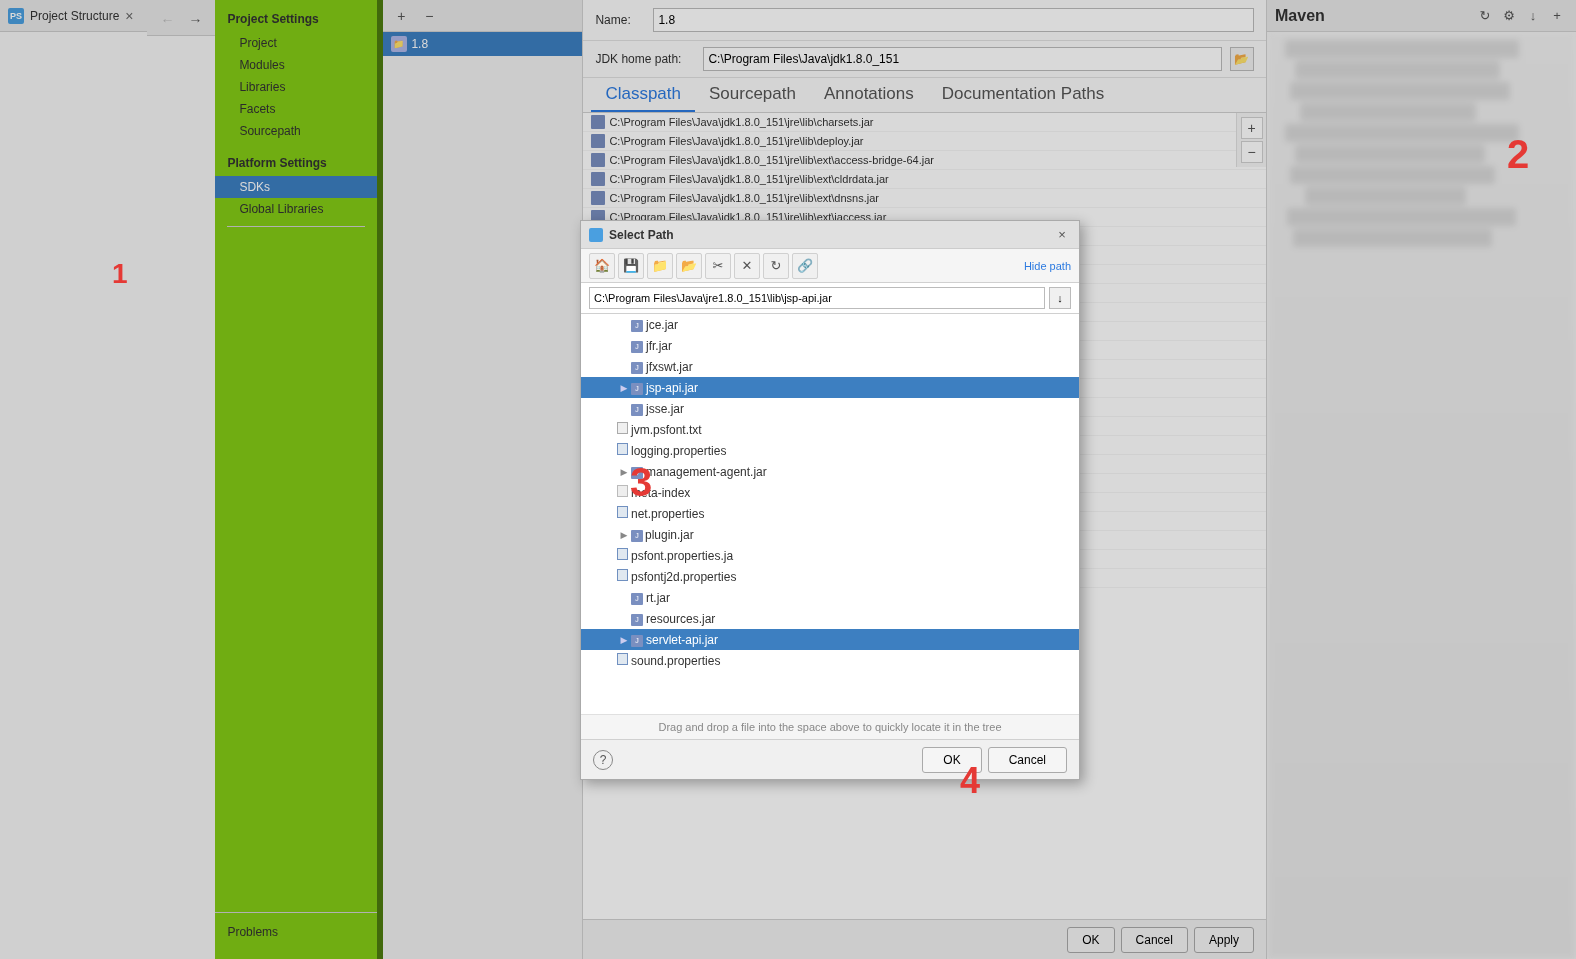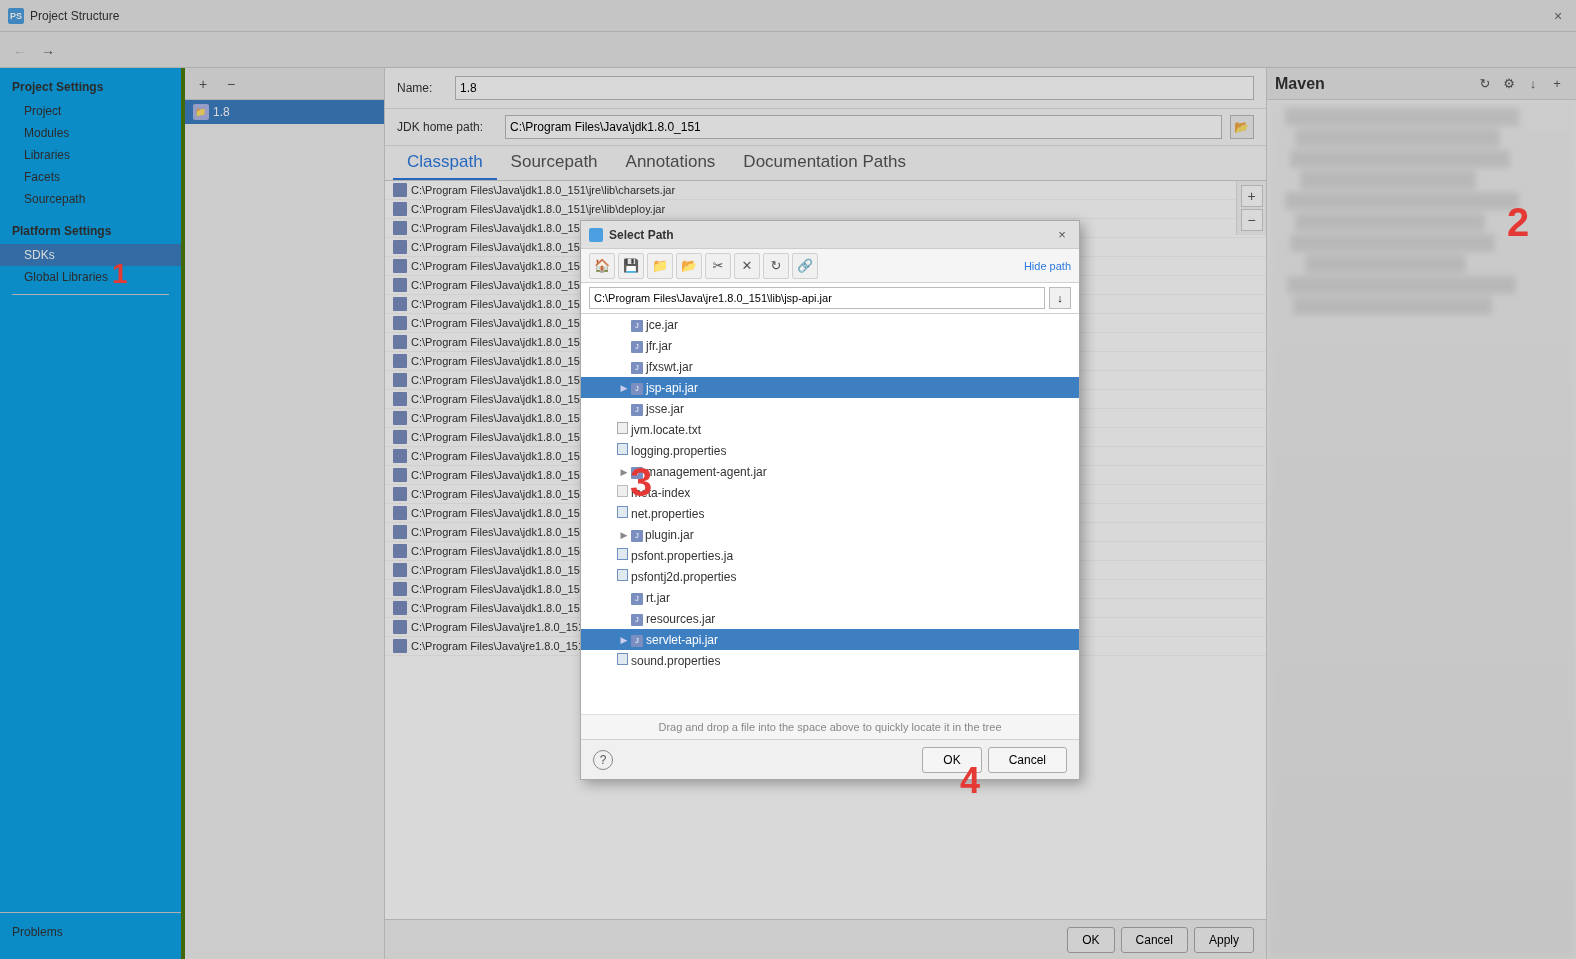--- a/index.html
+++ b/index.html
@@ -3,21 +3,21 @@
   <meta charset="utf-8">
   <style>
     * { box-sizing: border-box; margin: 0; padding: 0; }
     body { font-family: 'Segoe UI', Arial, sans-serif; font-size: 12px; background: #f0f0f0; overflow: hidden; width: 1576px; height: 959px; }
 
     .app-window {
       width: 1576px;
       height: 959px;
       background: #f5f5f5;
       display: flex;
-      flex-direction: column;
+      flex-direction: row;
       position: relative;
     }
 
     .title-bar {
       height: 32px;
       background: #e8e8e8;
       display: flex;
       align-items: center;
       padding: 0 8px;
       border-bottom: 1px solid #ccc;
@@ -85,23 +85,23 @@
     .nav-btn.disabled { color: #bbb; cursor: default; }
 
     .content-area {
       display: flex;
       flex: 1;
       overflow: hidden;
     }
 
     
     .sidebar {
-      width: 185px;
-      background: #0ea5e9;
-      border-right: 4px solid #4d7c0f;
+      width: 168px;
+      background: #84cc16;
+      border-right: 6px solid #4d7c0f;
       padding: 8px 0;
       display: flex;
       flex-direction: column;
       flex-shrink: 0;
     }
 
     .sidebar-section-title {
       font-size: 12px;
       font-weight: bold;
       color: #333;
@@ -909,21 +909,21 @@
           <div class="tree-item">
             <span class="indent" style="display: inline-block; width: 28px;"></span>
             <span class="tree-arrow"></span>
             <span><span style="display:inline-block;width:12px;height:12px;background:#7a8fc0;border-radius:1px;font-size:7px;color:white;text-align:center;line-height:12px;">J</span></span>
             <span style="margin-left: 3px;"> jsse.jar</span>
           </div>
           <div class="tree-item">
             <span class="indent" style="display: inline-block; width: 14px;"></span>
             <span class="tree-arrow"></span>
             <span><span style="display:inline-block;width:11px;height:12px;background:#f0f0f0;border:1px solid #aaa;font-size:6px;color:#555;"></span></span>
-            <span style="margin-left: 3px;"> jvm.locate.txt</span>
+            <span style="margin-left: 3px;"> jvm.psfont.txt</span>
           </div>
           <div class="tree-item">
             <span class="indent" style="display: inline-block; width: 14px;"></span>
             <span class="tree-arrow"></span>
             <span><span style="display:inline-block;width:11px;height:12px;background:#e0e8f0;border:1px solid #7090c0;font-size:6px;color:#555;"></span></span>
             <span style="margin-left: 3px;"> logging.properties</span>
           </div>
           <div class="tree-item">
             <span class="indent" style="display: inline-block; width: 28px;"></span>
             <span class="tree-arrow">▶</span>

